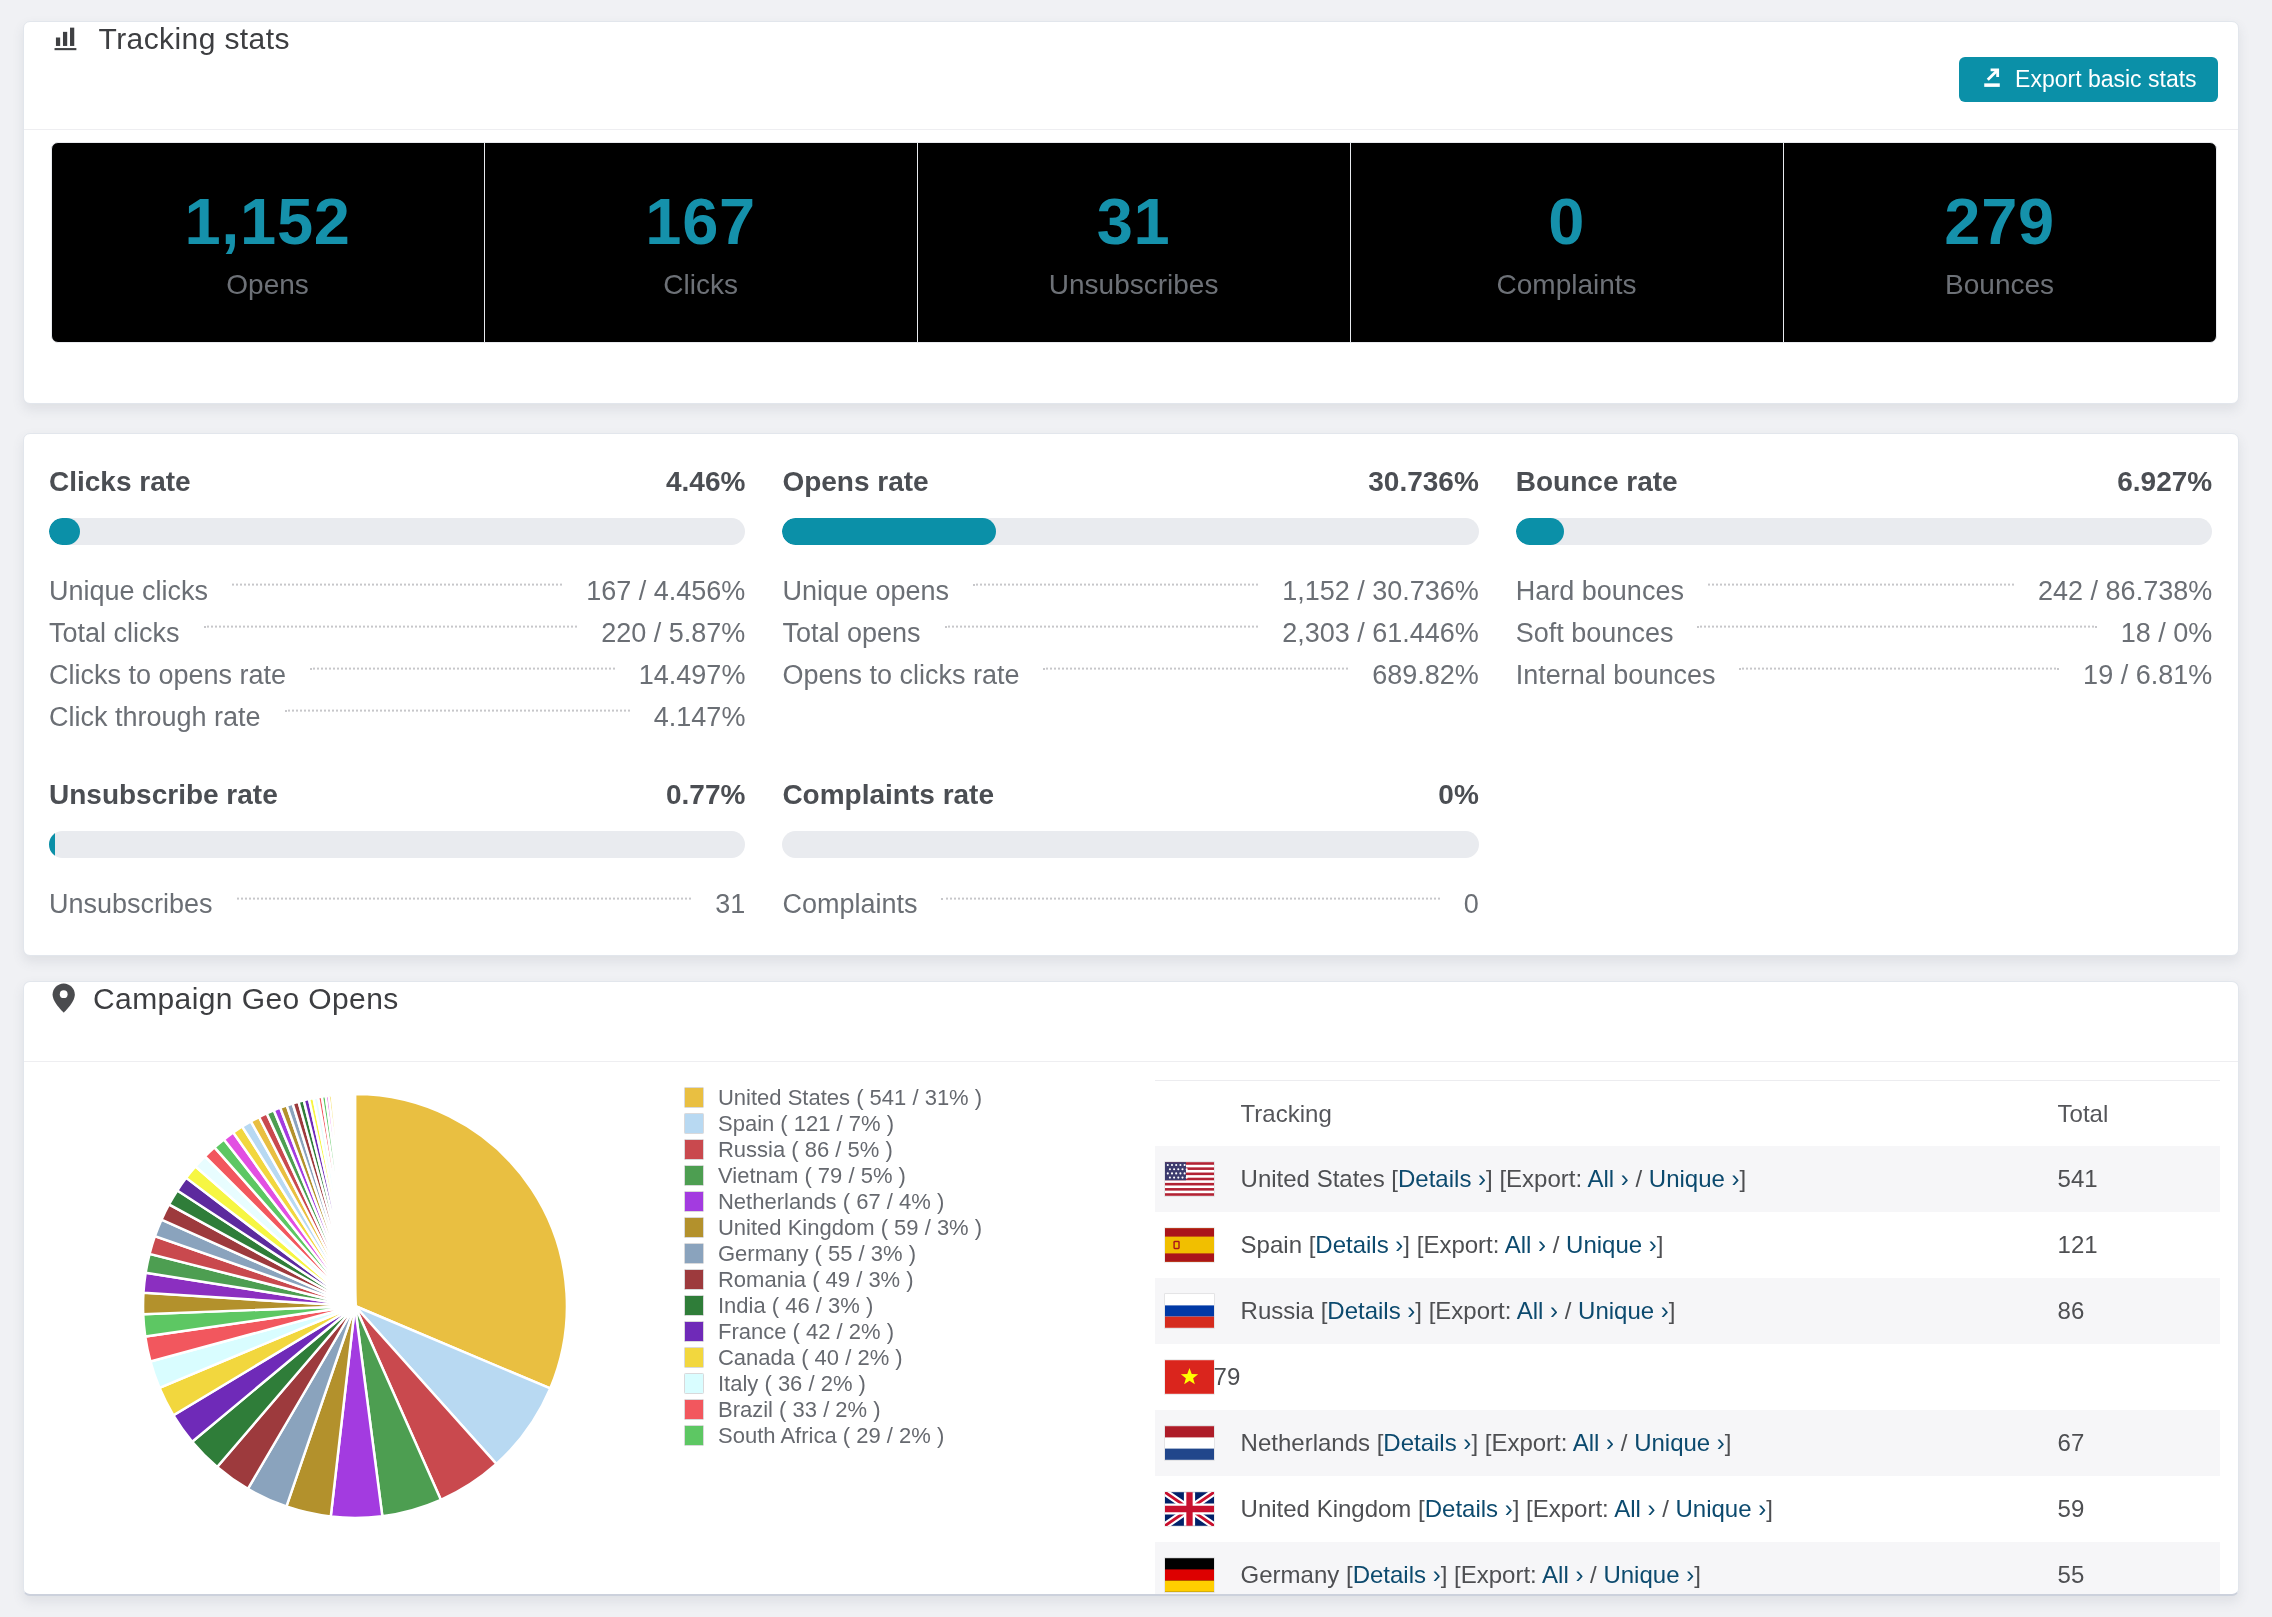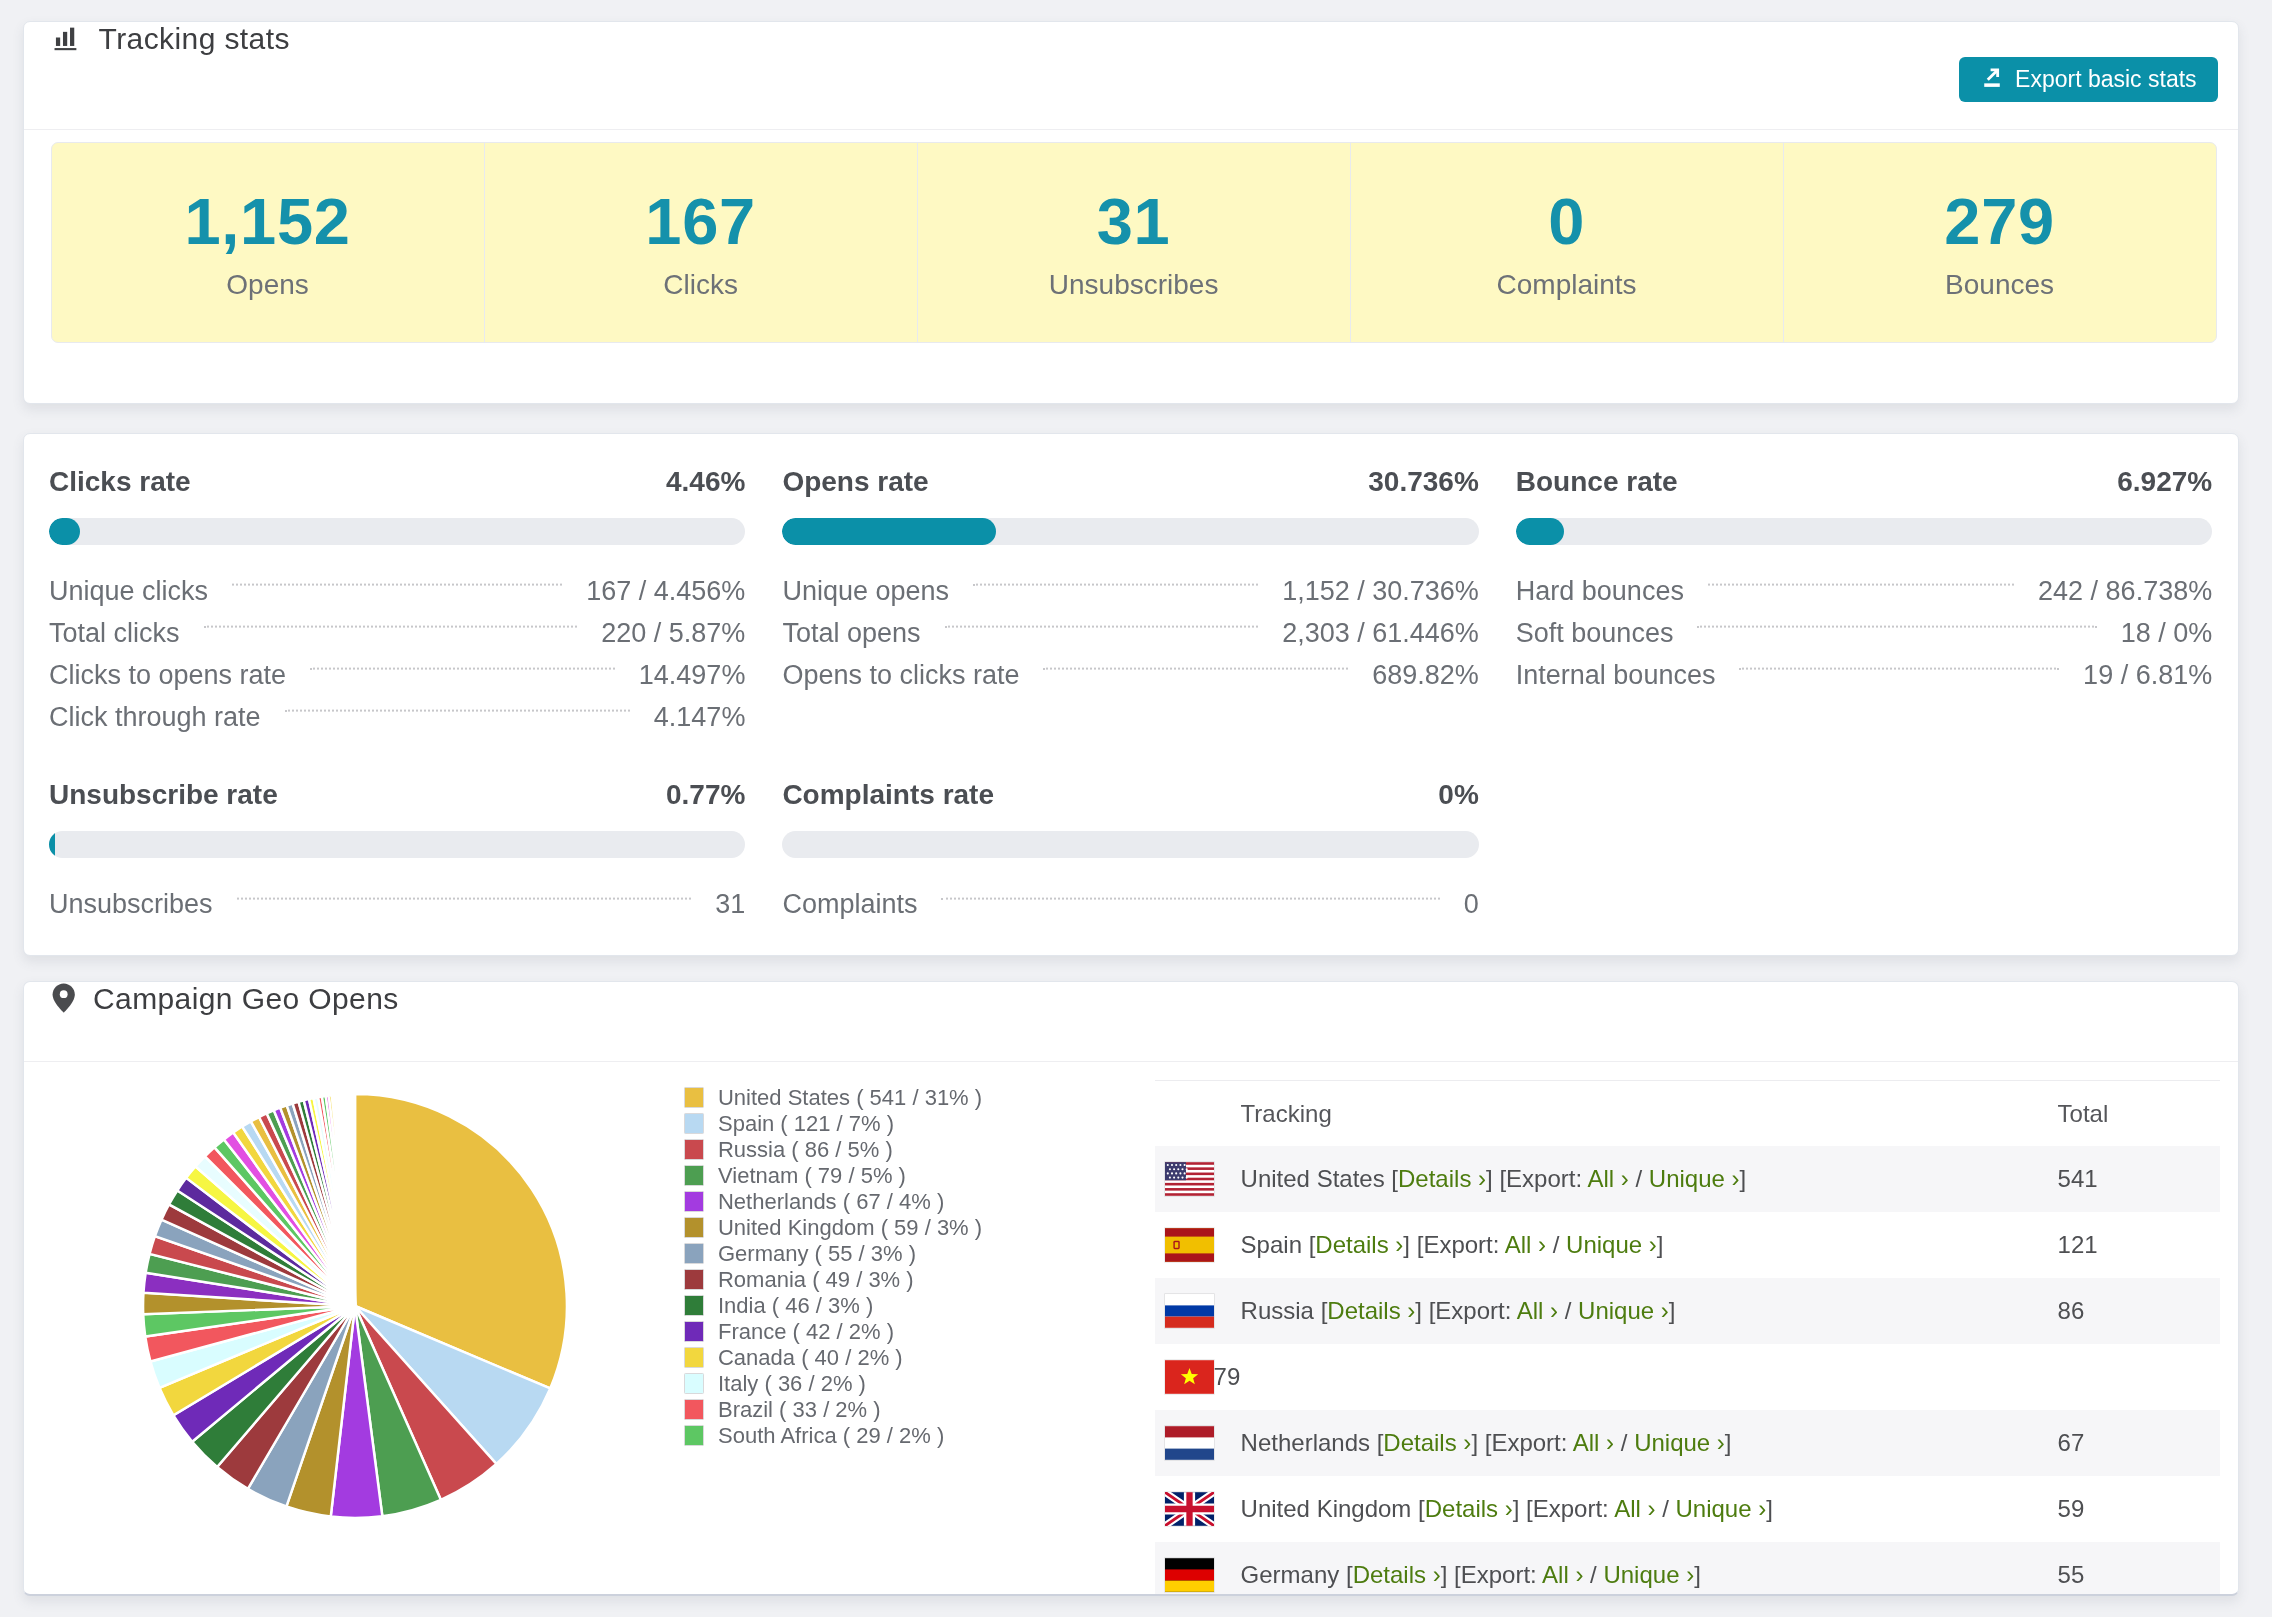--- a/index.html
+++ b/index.html
@@ -14,21 +14,21 @@
   .card-header{display:flex;gap:17px;padding:0 27px;height:107px;
                border-bottom:1.4px solid #eeeef1;}
   .card-geo .card-header{height:79px;}
   .card-title{font-size:30px;font-weight:500;color:#3d3e41;letter-spacing:0.4px;}
 
   .export-btn{position:absolute;top:35px;right:20px;height:45px;padding:0 21px;
               display:flex;align-items:center;gap:11.3px;background:#0b90a8;color:#fff;
               border:none;border-radius:6px;font-size:23px;font-family:inherit;cursor:pointer;}
 
   .stat-row{position:absolute;left:27px;right:21px;top:120px;height:199px;
-            border:1.4px solid #e8eaee;border-radius:7px;display:flex;background:#fef9c3;}
+            border:1.4px solid #e8eaee;border-radius:7px;display:flex;background:#000000;}
   .stat-cell{flex:1;display:flex;flex-direction:column;justify-content:center;align-items:center;
              gap:10px;border-left:1.4px solid #e8eaee;}
   .stat-cell:first-child{border-left:none;}
   .stat-value{font-size:65px;font-weight:700;color:#1591ab;letter-spacing:0.7px;}
   .stat-label{font-size:28px;color:#6d7177;}
 
   .rates-wrap{padding:32px 25.4px 0;}
   #ratesGrid{display:grid;grid-template-columns:1fr 1fr 1fr;column-gap:37px;row-gap:41px;}
   .rate-head{display:flex;justify-content:space-between;align-items:baseline;margin-bottom:20px;}
   .rate-title,.rate-value{font-size:28px;font-weight:700;color:#4b4e53;}
@@ -48,21 +48,21 @@
   .geo-header{display:flex;align-items:center;height:65px;border-top:1.4px solid #ececef;
               font-size:24px;color:#55565a;}
   .geo-header .h-country{margin-left:86px;flex:1;}
   .geo-header .h-total{width:162px;}
   .geo-row{display:flex;align-items:center;height:66px;font-size:24px;color:#4e4f52;white-space:nowrap;}
   .geo-row.alt{background:#f6f6f8;}
   .flag{width:49px;height:34px;margin-left:10px;flex:none;box-shadow:0 0 0 0.7px rgba(0,0,0,.10);}
   .flag svg{display:block;width:49px;height:34px;}
   .geo-country{margin-left:27px;flex:1;}
   .geo-total{width:162px;}
-  .glink{color:#4d7c0f;text-decoration:none;cursor:pointer;}
+  .glink{color:#0c4a6e;text-decoration:none;cursor:pointer;}
 </style>
 </head>
 <body>
 
 <div class="page">
 
   <section class="card card-tracking">
     <div class="card-header">
       <span>
         <svg width="31" height="31" viewBox="0 0 44 44">

